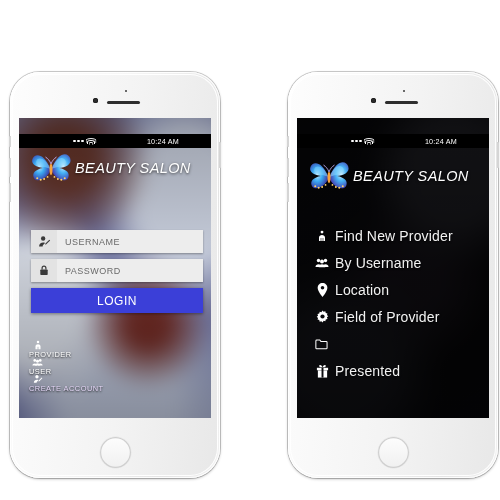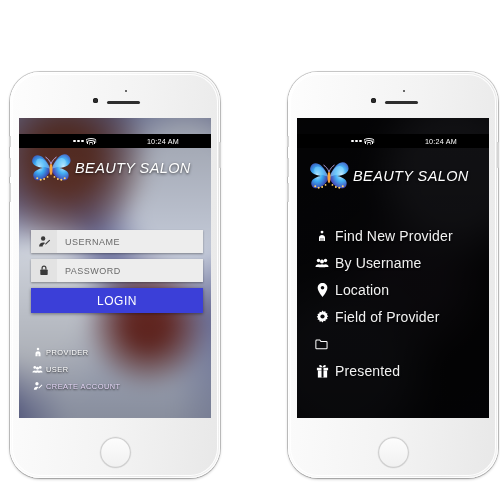--- a/index.html
+++ b/index.html
@@ -107,21 +107,21 @@
     box-shadow:0 1px 2px rgba(0,0,0,.35);}
   .field .ic{width:26px;height:23px;display:flex;align-items:center;justify-content:center;
     background:#e3e3e3;flex:0 0 auto;}
   .field .ph{font-size:9px;color:#6a6a6a;letter-spacing:.5px;padding-left:8px;}
   .loginbtn{height:25px;display:flex;align-items:center;justify-content:center;
     color:#fff;font-size:12px;letter-spacing:.5px;cursor:pointer;
     box-shadow:0 1px 3px rgba(0,0,0,.4);}
 
   
   .links{position:absolute;left:10px;top:222px;width:170px;z-index:5;}
-  .linkrow{display:flex;align-items:flex-end;height:17px;}
+  .linkrow{display:flex;align-items:flex-start;height:17px;flex-direction:column;}
   .linkrow .ic{width:17px;display:flex;align-items:center;justify-content:center;flex:0 0 auto;}
   .linkrow .tx{font-size:7.4px;letter-spacing:.5px;color:#ffffff;
     text-shadow:0 1px 2px rgba(0,0,0,.85);}
   .linkrow.accent .tx{color:#e3d5f5;}
 
   
   .menu{position:absolute;left:12px;top:104px;width:176px;z-index:5;}
   .menurow{display:flex;align-items:center;height:27px;}
   .menurow .ic{width:26px;display:flex;align-items:center;justify-content:center;flex:0 0 auto;}
   .menurow .tx{font-size:14px;color:#f2f2f2;letter-spacing:.15px;

